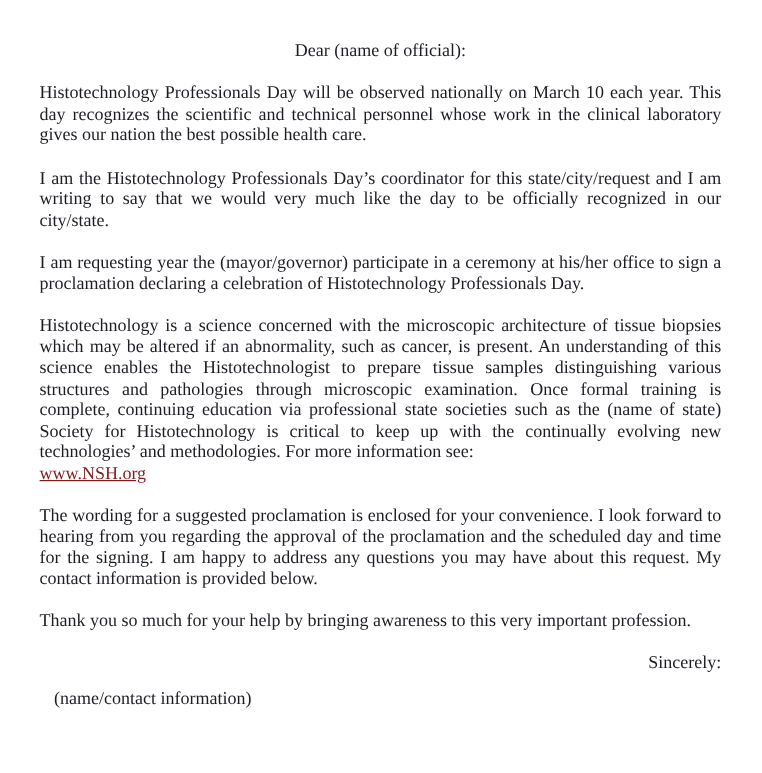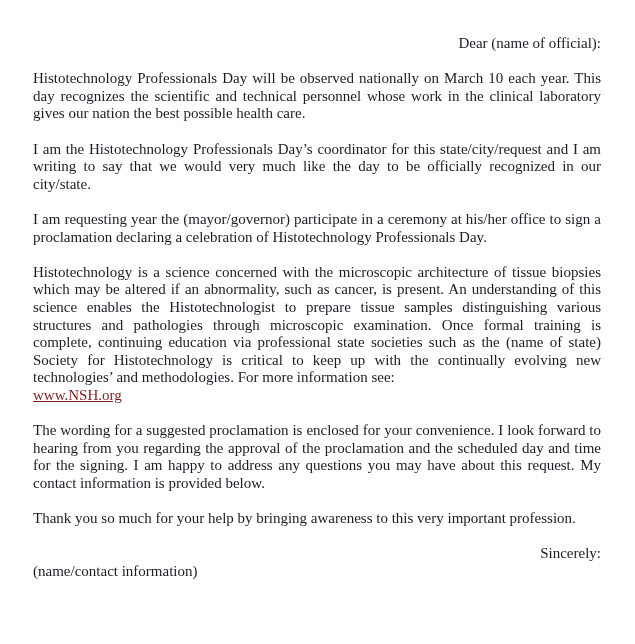--- a/index.html
+++ b/index.html
@@ -26,41 +26,41 @@
   .title {
     font-size: 16px;
     font-weight: bold;
     text-align: center;
     margin: 8px 0 0 0;
     letter-spacing: 0.3px;
     color: #16161e;
   }
   .salutation {
     margin: 21px 0 0 0;
-    text-align: right;
+    text-align: center;
   }
   .para {
     margin: 17.6px 0 0 0;
     text-align: justify;
     text-justify: inter-word;
   }
   .link-line {
     margin: 0;
     text-align: left;
   }
   .link {
     color: #7f1d1d;
     text-decoration: underline;
   }
   .closing {
     margin: 17.6px 0 0 0;
     text-align: right;
   }
   .signature-placeholder {
-    margin: 0;
+    margin: 12px;
     text-align: left;
   }
 </style>
 </head>
 <body>
 
 <div class="page">
 
 
   <p class="salutation">Dear (name of official):</p>

